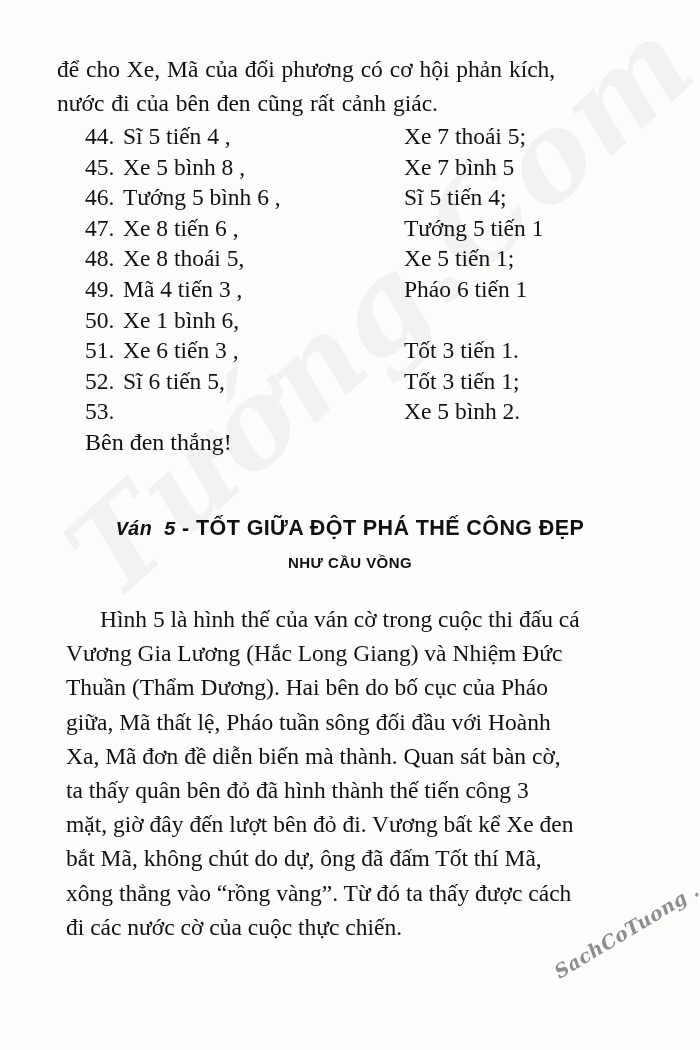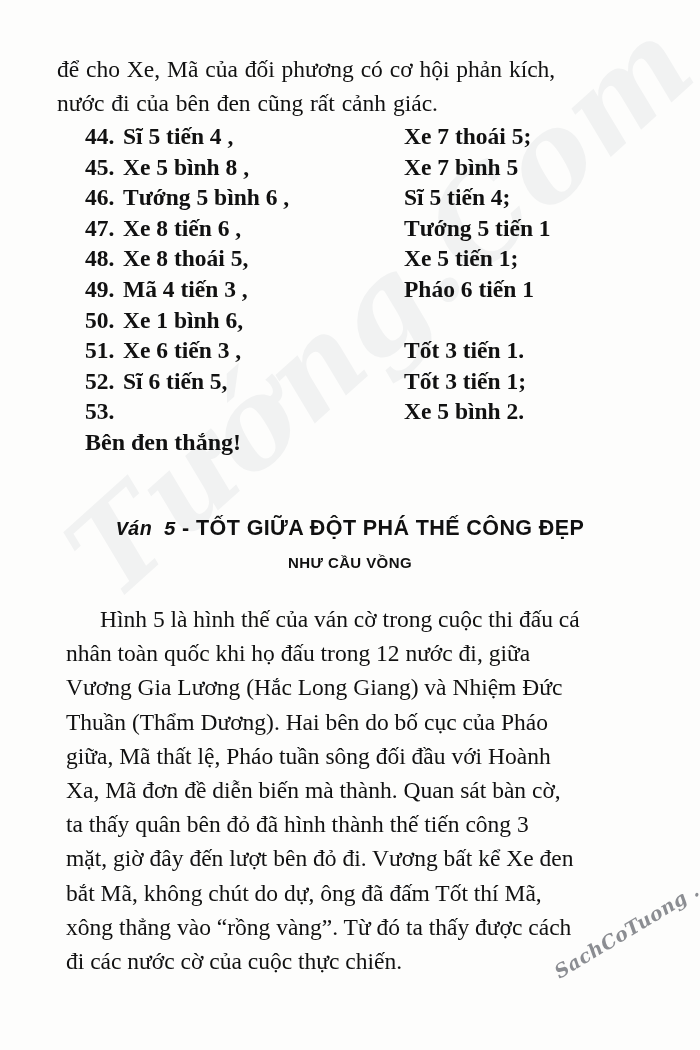--- a/index.html
+++ b/index.html
@@ -89,21 +89,20 @@
     justify-content: space-between;
     width: 585px;
   }
 
   
   .moves {
     position: absolute;
     left: 0;
     top: 121px;
     width: 700px;
-    font-weight: bold;
   }
   .move-row {
     position: relative;
     height: 30.6px;
     font-size: 23.5px;
     line-height: 30.6px;
     white-space: nowrap;
   }
   .move-num {
     position: absolute;
@@ -246,21 +245,20 @@
 
     <div class="heading">
       <div class="heading-l1">
         <span class="game-no">Ván 5</span><span class="sans-bold"> - </span><span class="sans-bold">TỐT GIỮA ĐỘT PHÁ  THẾ CÔNG ĐẸP</span>
       </div>
       <div class="heading-l2 sans-bold">NHƯ CẦU VỒNG</div>
     </div>
 
     <div class="body-para">
       <span class="ln"><span class="indent"></span><span>Hình 5 là hình thế của ván cờ trong cuộc thi đấu cá</span></span>
-      <span class="ln">nhân toàn quốc khi họ đấu trong 12 nước đi, giữa</span>
       <span class="ln">Vương Gia Lương (Hắc Long Giang) và Nhiệm Đức</span>
       <span class="ln">Thuần (Thẩm Dương). Hai bên do bố cục của Pháo</span>
       <span class="ln">giữa, Mã thất lệ, Pháo tuần sông đối đầu với Hoành</span>
       <span class="ln">Xa, Mã đơn đề diễn biến mà thành. Quan sát bàn cờ,</span>
       <span class="ln">ta thấy quân bên đỏ đã hình thành thế tiến công 3</span>
       <span class="ln">mặt, giờ đây đến lượt bên đỏ đi. Vương bất kể Xe đen</span>
       <span class="ln">bắt Mã, không chút do dự, ông đã đấm Tốt thí Mã,</span>
       <span class="ln">xông thẳng vào “rồng vàng”. Từ đó ta thấy được cách</span>
       <span class="ln">đi các nước cờ của cuộc thực chiến.</span>
     </div>

